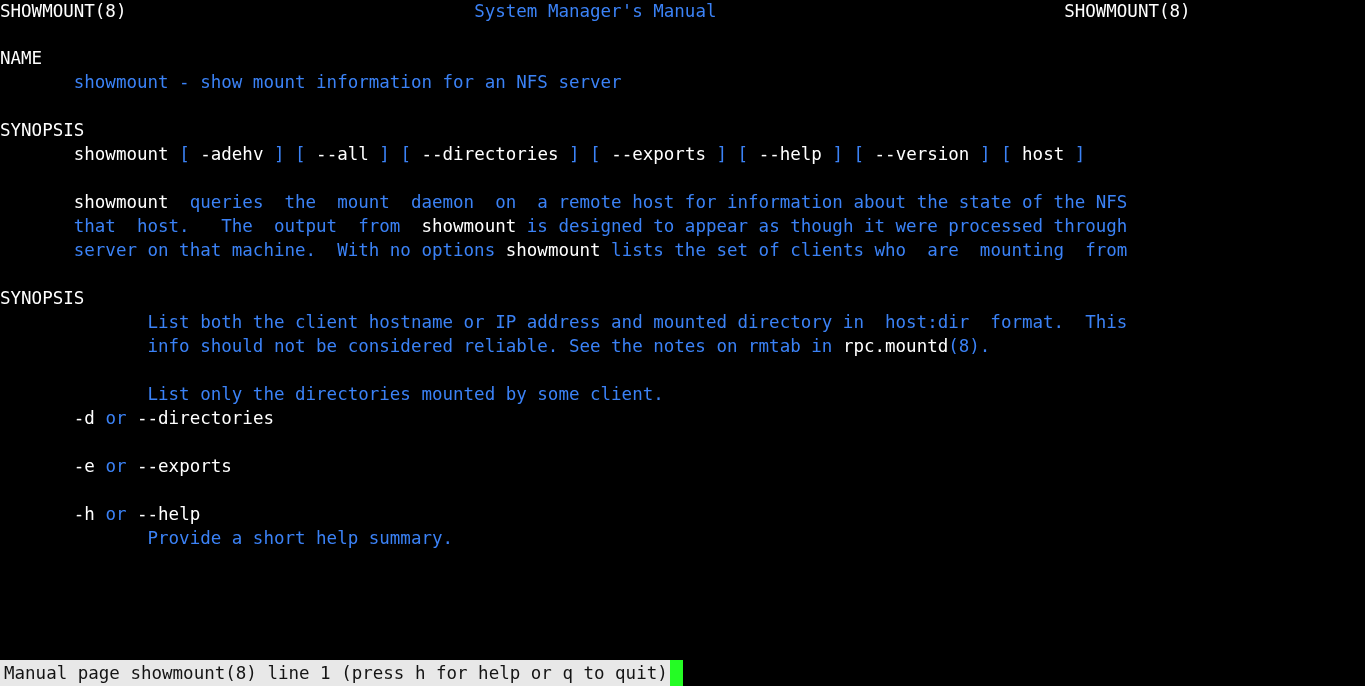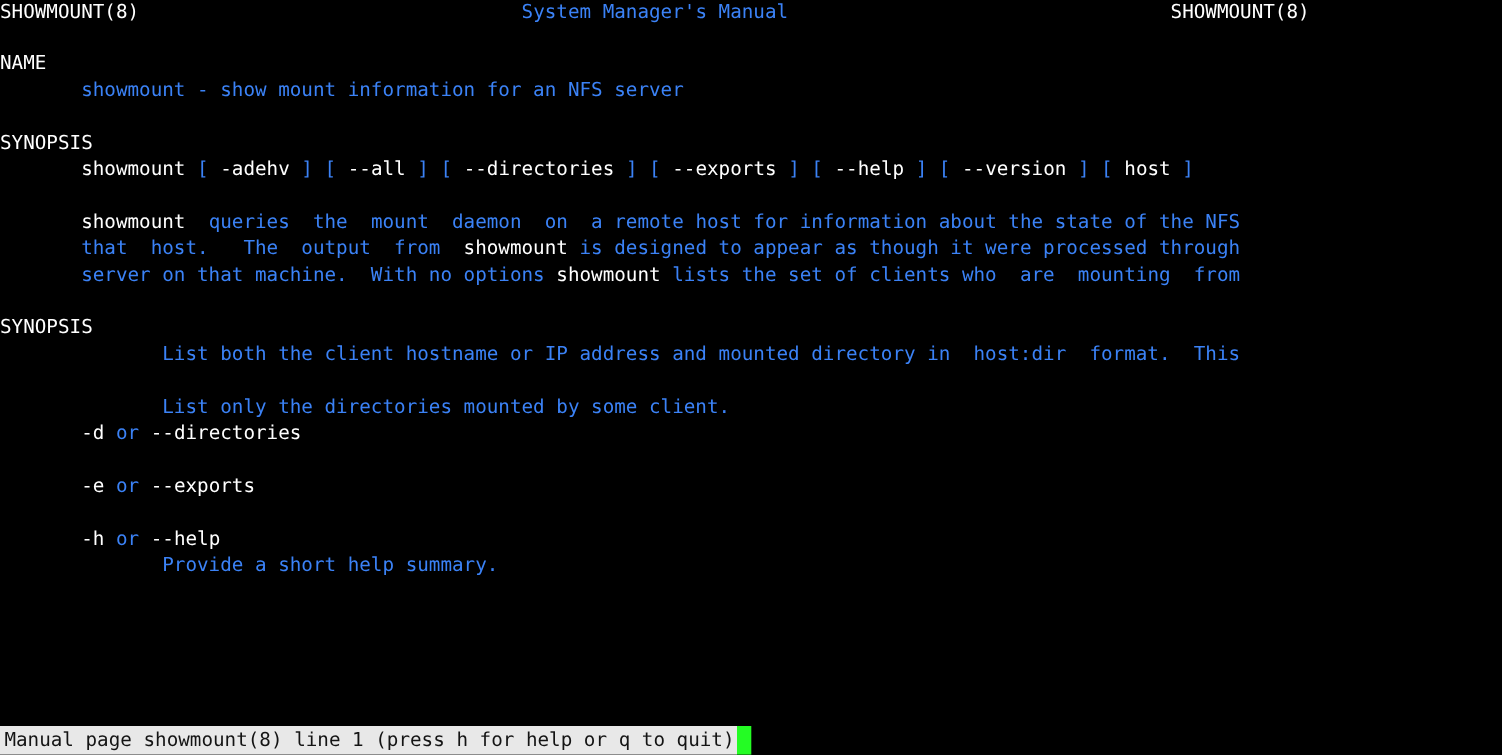--- a/index.html
+++ b/index.html
@@ -106,20 +106,21 @@
     <div class="line"><span class="n">       server on that machine.  With no options </span><span class="b">showmount</span><span class="n"> lists the set of clients who  are  mounting  from</span></div>
 
 
     <div class="line"></div>
 
     <div class="line"><span class="b">SYNOPSIS</span></div>
 
 
     <div class="line"><span class="n">              List both the client hostname or IP address and mounted directory in  host:dir  format.  This</span></div>
 
+    <div class="line"><span class="n">              info should not be considered reliable. See the notes on rmtab in </span><span class="b">rpc.mountd</span><span class="n">(8).</span></div>
 
     <div class="line"></div>
 
     <div class="line"><span class="n">              List only the directories mounted by some client.</span></div>
 
     <div class="line"><span class="n">       </span><span class="b">-d</span><span class="n"> or </span><span class="b">--directories</span></div>
 
     <div class="line"></div>
 
     <div class="line"><span class="n">       </span><span class="b">-e</span><span class="n"> or </span><span class="b">--exports</span></div>

